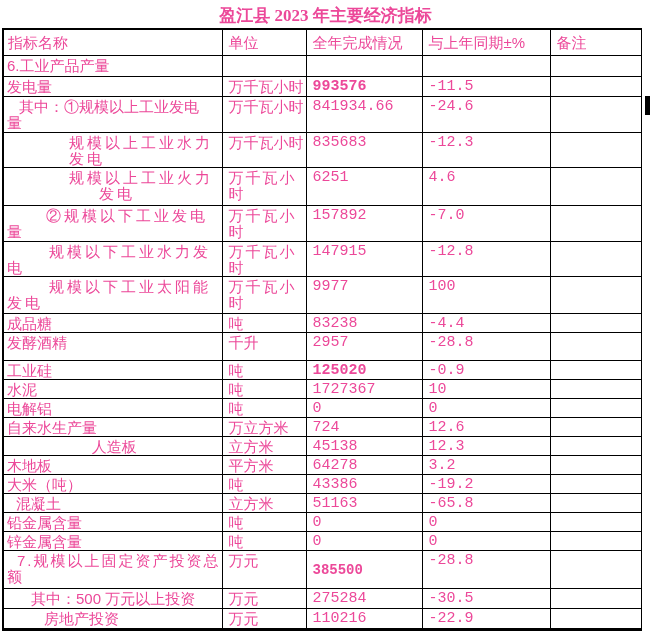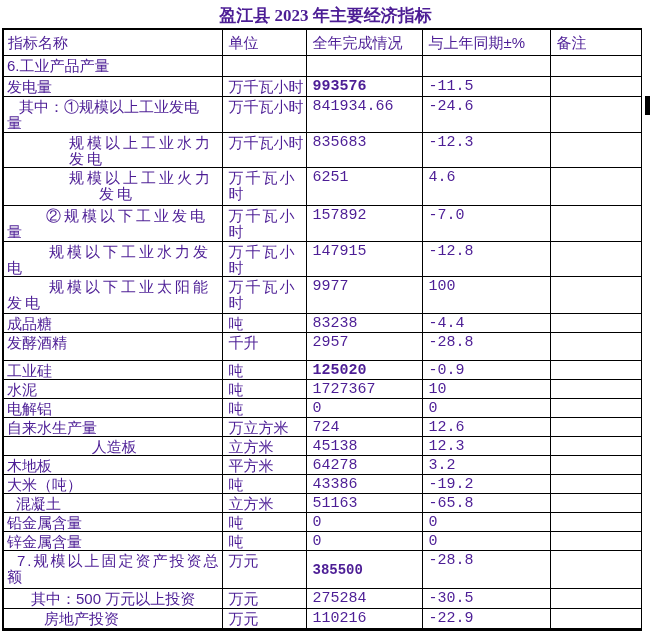--- a/index.html
+++ b/index.html
@@ -1,17 +1,17 @@
 <!DOCTYPE html>
 <html><head>
 <meta charset="utf-8">
 <style>
   html,body{margin:0;padding:0;background:#fff;}
   .page{position:relative;width:651px;height:641px;background:#ffffff;overflow:hidden;
-        font-family:"Liberation Sans",sans-serif;color:#4c1d95;}
+        font-family:"Liberation Sans",sans-serif;color:#ec4899;}
   .doc-title{height:28px;box-sizing:border-box;padding-top:6px;text-align:center;
              font-family:"Liberation Serif",serif;font-weight:bold;font-size:17px;line-height:20px;}
   table.tbl{border-collapse:collapse;table-layout:fixed;width:638px;margin-left:2px;
             border-top:2px solid #000;border-bottom:3px solid #000;
             border-left:2px solid #000;border-right:1px solid #000;}
   .tbl th,.tbl td{border:1px solid #000;vertical-align:top;padding:0;overflow:hidden;
                   font-size:15px;line-height:16px;font-weight:normal;text-align:left;}
   .tbl th{height:25px;vertical-align:middle;padding-left:6px;}
   .tbl th.h-name{padding-left:4px;}
   td.c-name{padding-top:2px;}

